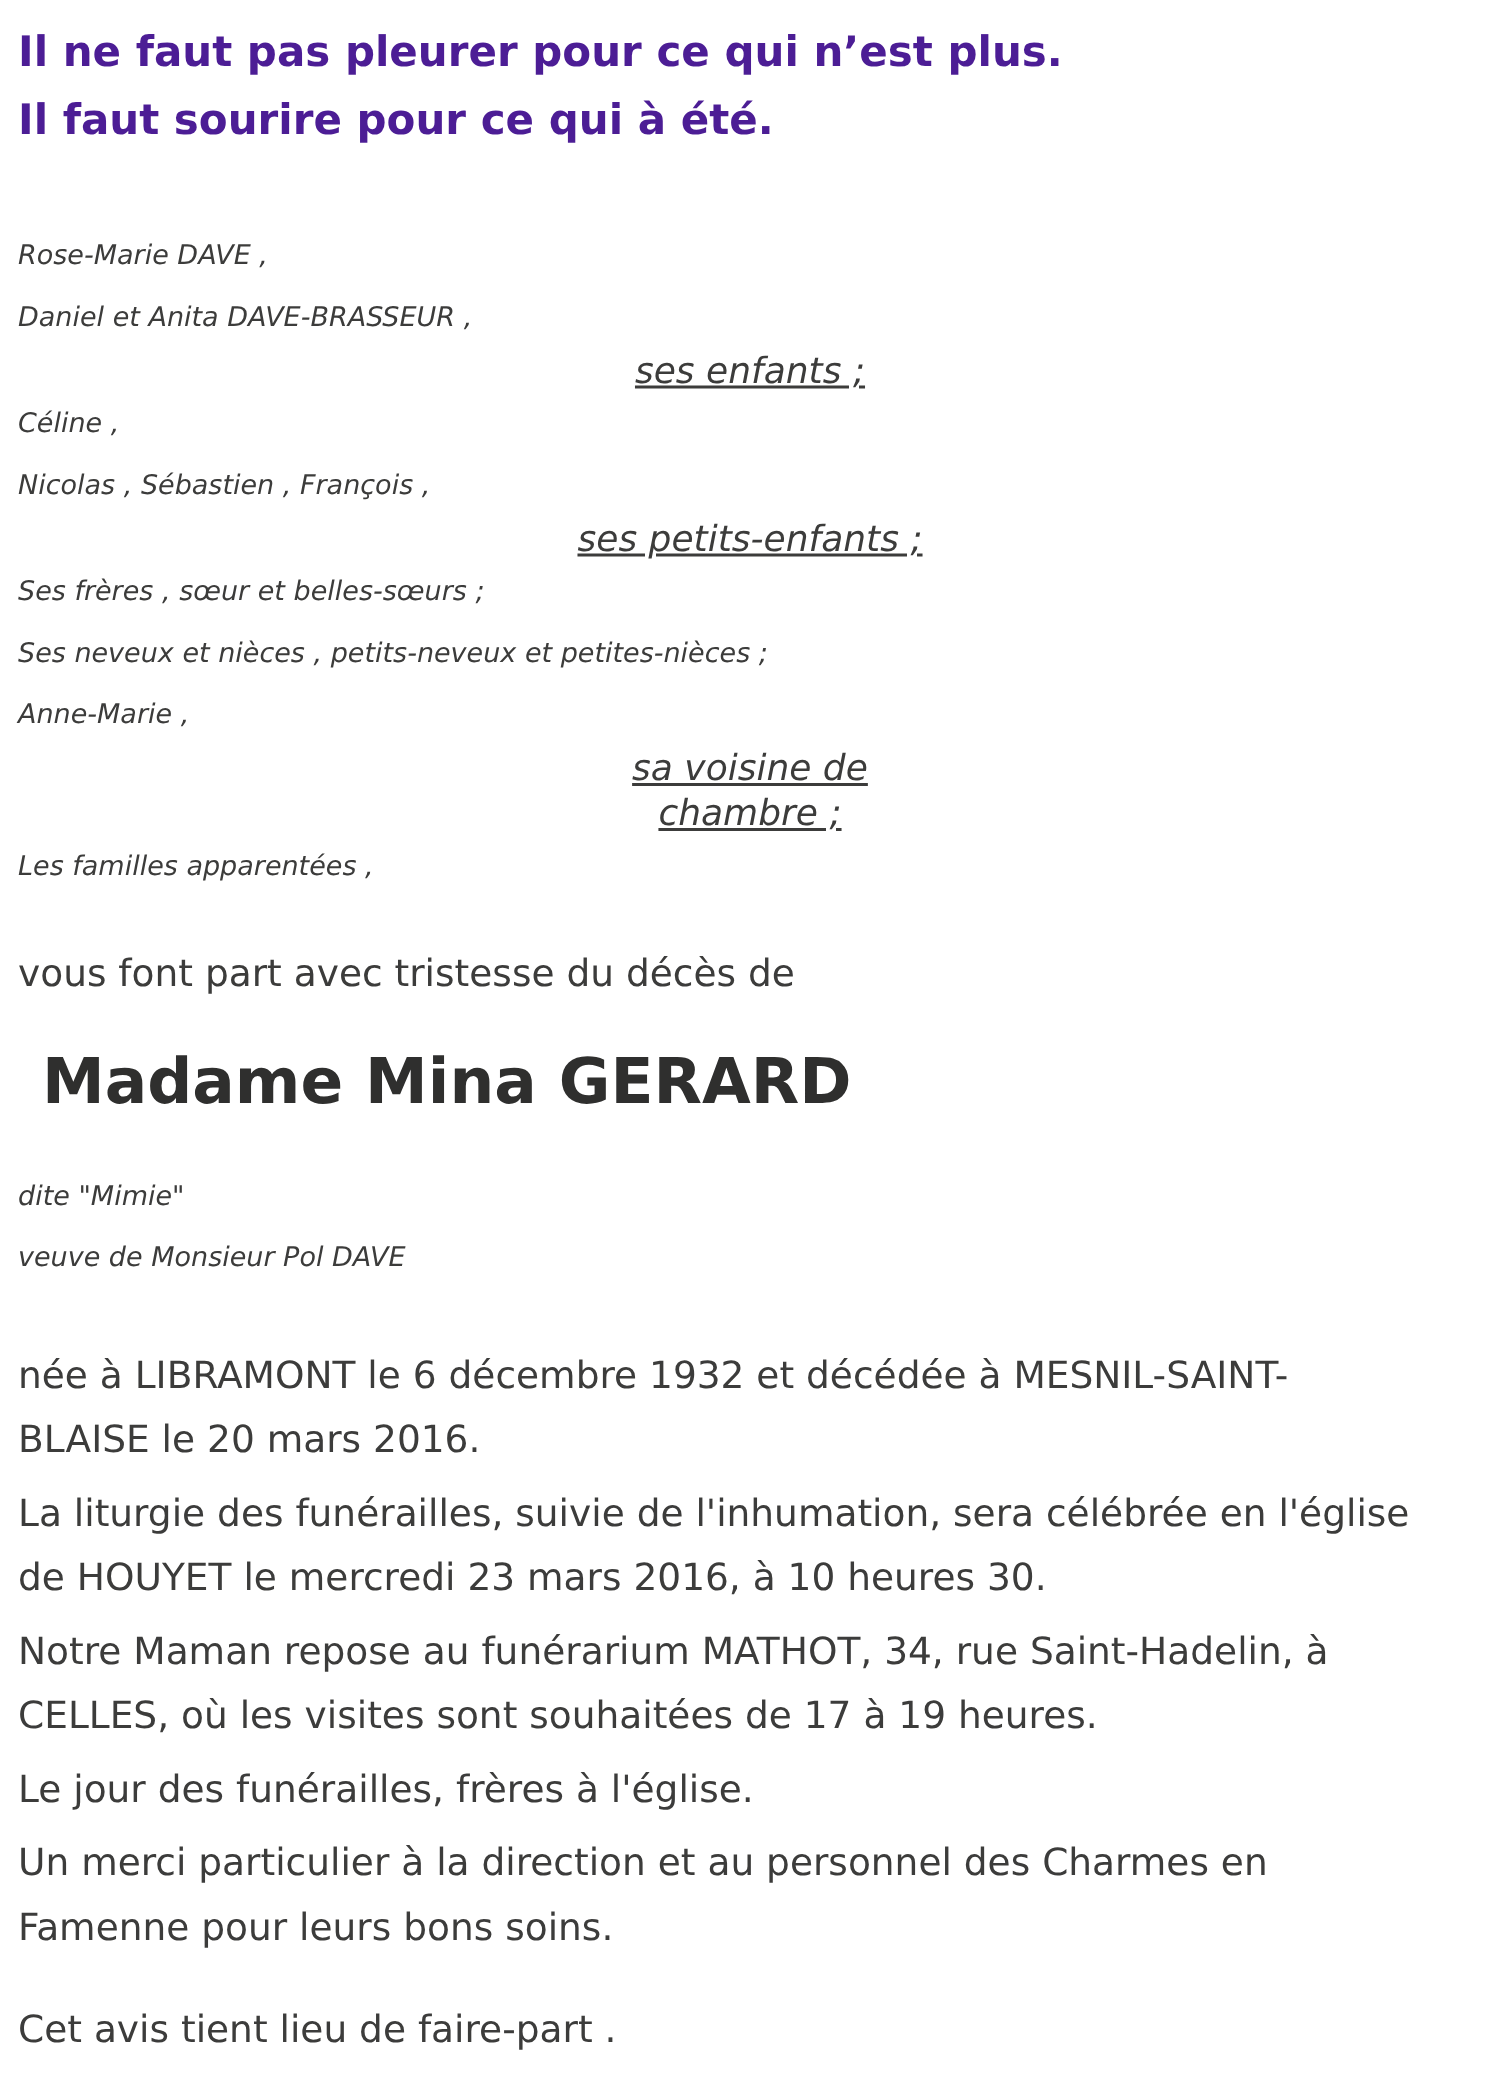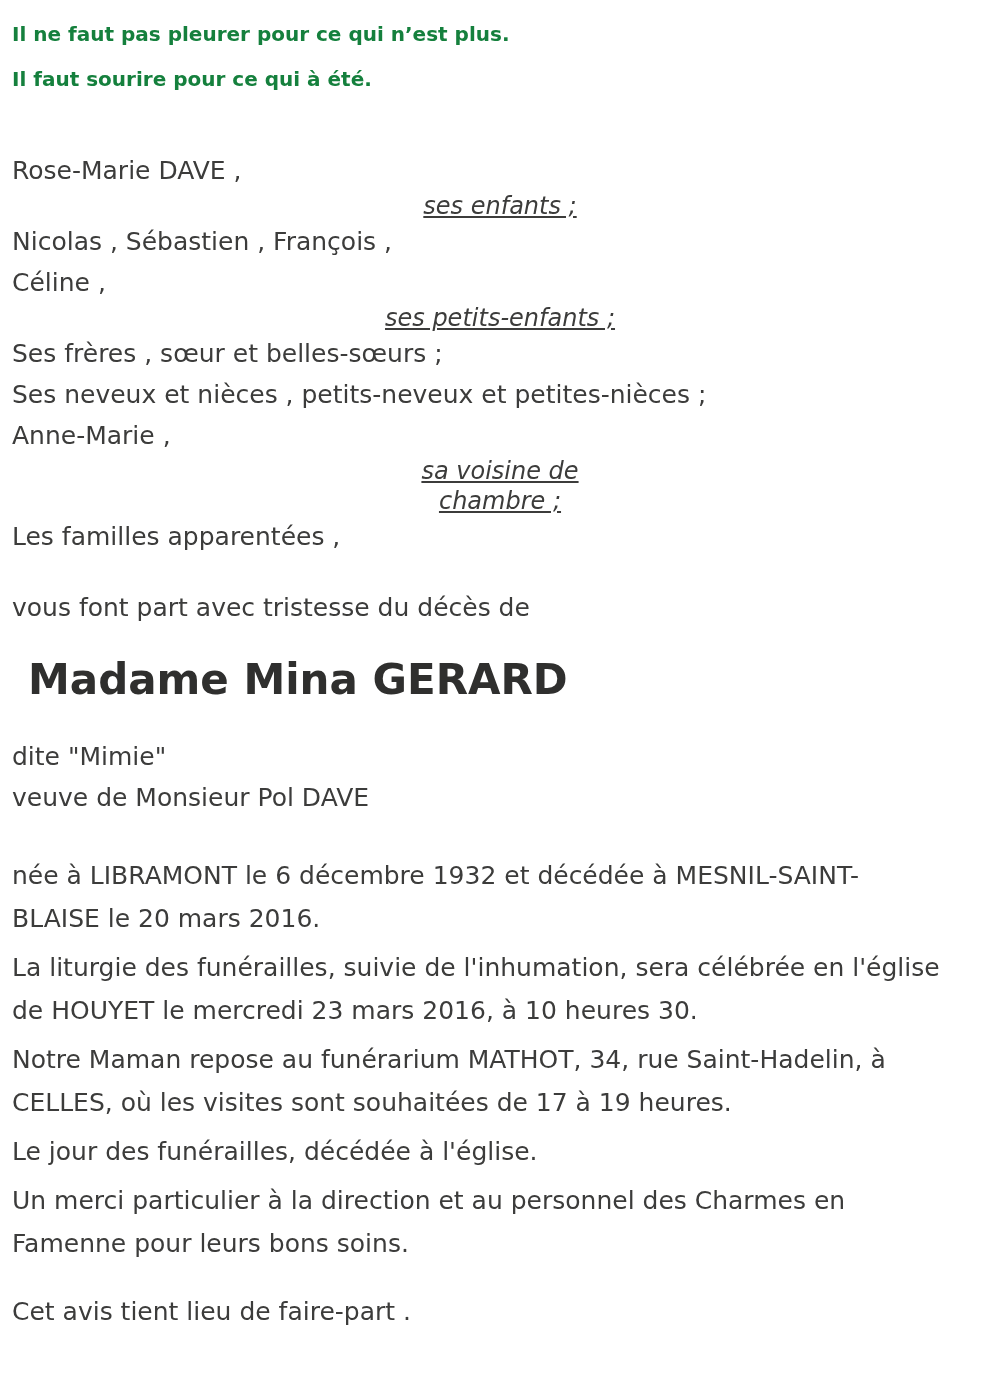--- a/index.html
+++ b/index.html
@@ -17,28 +17,29 @@
     min-height: 1385px;
     padding: 12px 12px 20px 12px;
     background: #ffffff;
   }
   .epigraph {
     margin-bottom: 48px;
   }
   .epigraph p {
     margin: 0;
     font-weight: 700;
-    font-size: 20px;
+    font-size: 28px;
     line-height: 45px;
-    color: #15803d;
+    color: #4c1d95;
   }
   .ln {
     margin: 0;
-    font-size: 25px;
+    font-size: 18px;
     line-height: 41px;
+    font-style: italic;
   }
   .relation {
     font-style: italic;
     text-align: center;
     font-size: 24px;
     line-height: 30px;
     text-decoration: underline;
   }
   .announce {
     margin: 30px 0 0 0;
@@ -73,24 +74,25 @@
 
 <div class="page">
 
   <header class="epigraph">
     <p>Il ne faut pas pleurer pour ce qui n’est plus.</p>
     <p>Il faut sourire pour ce qui à été.</p>
   </header>
 
   <section class="mourners">
     <p class="ln">Rose-Marie DAVE ,</p>
+    <p class="ln">Daniel et Anita DAVE-BRASSEUR ,</p>
     <p class="ln relation">ses enfants ;</p>
 
+    <p class="ln">Céline ,</p>
     <p class="ln">Nicolas , Sébastien , François ,</p>
-    <p class="ln">Céline ,</p>
     <p class="ln relation">ses petits-enfants ;</p>
 
     <p class="ln">Ses frères , sœur et belles-sœurs ;</p>
     <p class="ln">Ses neveux et nièces , petits-neveux et petites-nièces ;</p>
     <p class="ln">Anne-Marie ,</p>
     <p class="ln relation">sa voisine de</p>
     <p class="ln relation">chambre ;</p>
 
     <p class="ln">Les familles apparentées ,</p>
   </section>
@@ -99,19 +101,19 @@
 
   <h1 class="name">Madame Mina GERARD</h1>
 
   <p class="ln">dite "Mimie"</p>
   <p class="ln">veuve de Monsieur Pol DAVE</p>
 
   <section class="details">
     <p>née à LIBRAMONT le 6 décembre 1932 et décédée à MESNIL-SAINT-BLAISE le 20 mars 2016.</p>
     <p>La liturgie des funérailles, suivie de l'inhumation, sera célébrée en l'église de HOUYET le mercredi 23 mars 2016, à 10 heures 30.</p>
     <p>Notre Maman repose au funérarium MATHOT, 34, rue Saint-Hadelin, à CELLES, où les visites sont souhaitées de 17 à 19 heures.</p>
-    <p>Le jour des funérailles, décédée à l'église.</p>
+    <p>Le jour des funérailles, frères à l'église.</p>
     <p>Un merci particulier à la direction et au personnel des Charmes en Famenne pour leurs bons soins.</p>
   </section>
 
   <p class="closing">Cet avis tient lieu de faire-part .</p>
 
 </div>
 
 </body></html>

